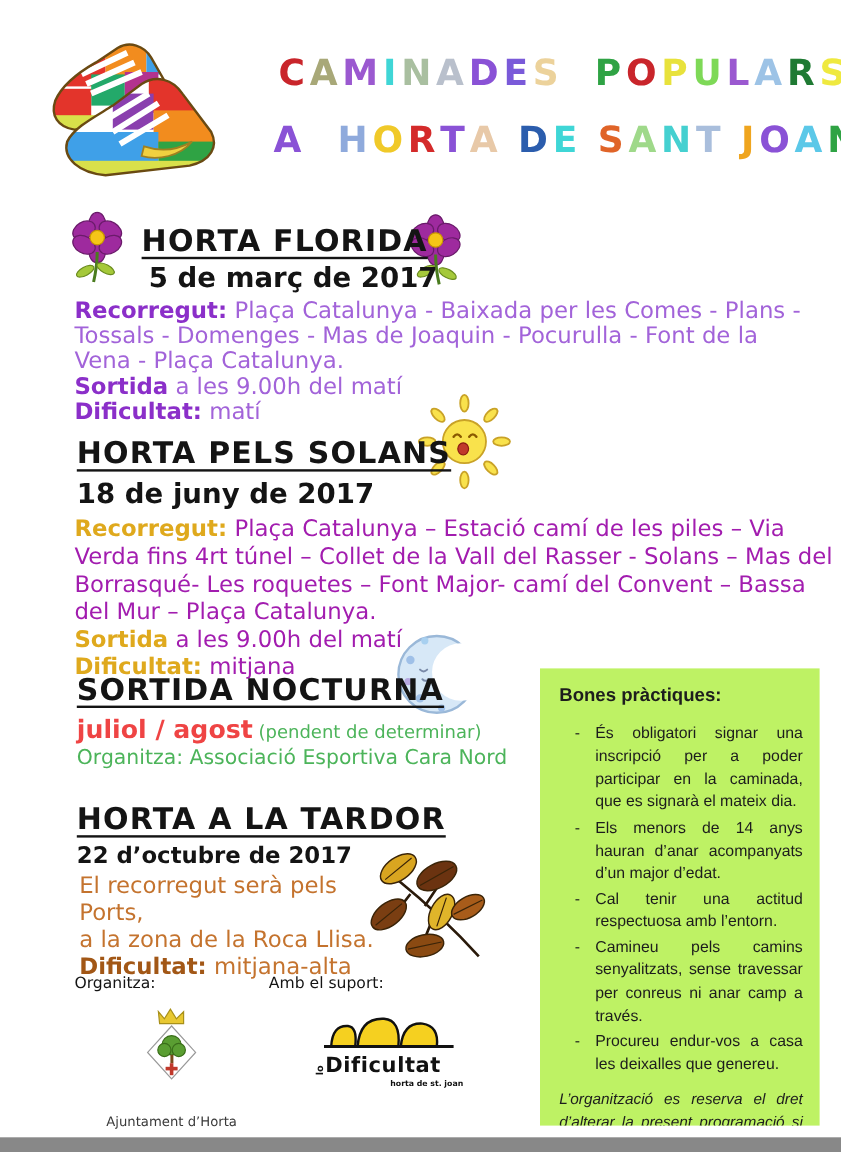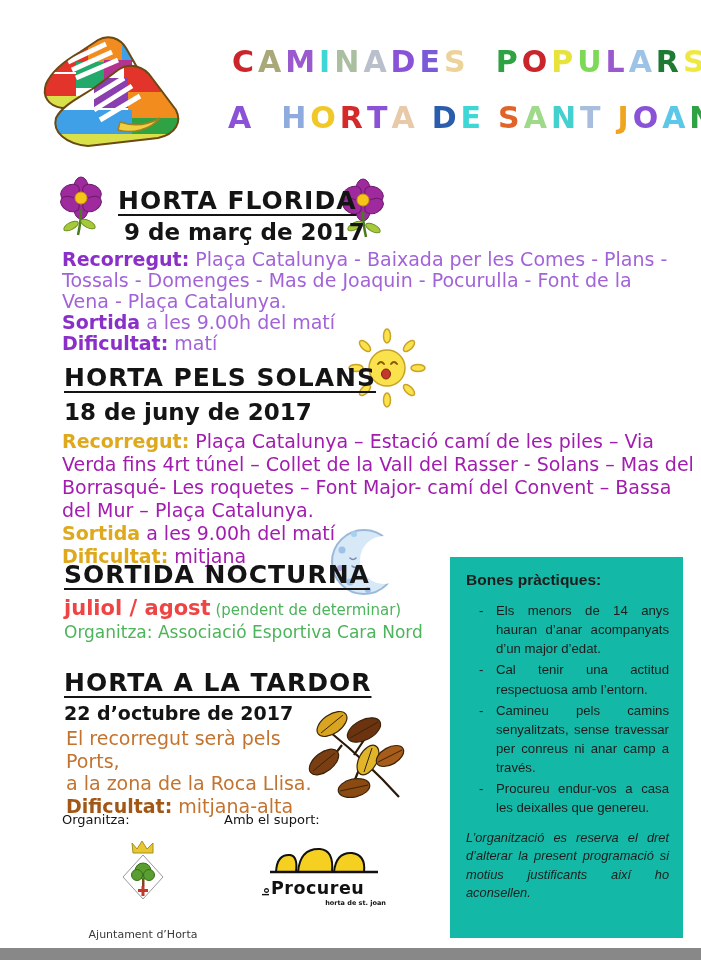--- a/index.html
+++ b/index.html
@@ -23,21 +23,21 @@
   .purple{color:#a263d9;}
   .purple-label{color:#8b2fc9;font-weight:700;}
   .gold{color:#a21caf;}
   .gold-label{color:#dfa91d;font-weight:700;}
   .green{color:#4cb45a;}
   .green-label{color:#ef4444;font-weight:700;}
   .brown{color:#c4732e;}
   .brown-label{color:#a25716;font-weight:700;}
   
   .bones{
-    background:#14b8a6;color:#1d1d1d;padding:14px 14px 10px 16px;
+    background:#bef264;color:#1d1d1d;padding:14px 14px 10px 16px;
     font-family:"Liberation Sans",sans-serif;overflow:hidden;box-sizing:border-box;
   }
   .bones h3{margin:0 0 12px 0;font-size:15.5px;font-weight:700;}
   .bones ul{margin:0;padding:0 0 0 30px;list-style:none;}
   .bones li{position:relative;font-size:13.2px;line-height:1.45;text-align:justify;margin-bottom:2px;}
   .bones li::before{content:"-";position:absolute;left:-17px;top:0;}
   .bones .disclaimer{font-style:italic;font-size:12.8px;line-height:1.45;text-align:justify;margin-top:11px;}
   
   .footer-label{font-size:13px;color:#141414;}
   .caption{font-size:11px;color:#3a3a3a;text-align:center;line-height:1.7;}
@@ -118,21 +118,21 @@
       <ellipse cx="14" cy="28" rx="10" ry="7" fill="#9e2a9e" transform="rotate(30 14 28)"></ellipse>
       <ellipse cx="36" cy="28" rx="10" ry="7" fill="#9e2a9e" transform="rotate(-30 36 28)"></ellipse>
     </g>
     <circle cx="25" cy="22" r="6" fill="#f5c518" stroke="#c99700"></circle>
     <path d="M25,34 C25,44 26,50 28,59" stroke="#4a7c1f" stroke-width="2.5" fill="none"></path>
     <ellipse cx="17" cy="48" rx="8" ry="3.5" fill="#a5c93a" stroke="#6b8c1f" transform="rotate(-28 17 48)"></ellipse>
     <ellipse cx="35" cy="50" rx="8" ry="3.5" fill="#a5c93a" stroke="#6b8c1f" transform="rotate(28 35 50)"></ellipse>
   </svg>
 
   <div class="abs hsec" style="left:118px;top:186px;">HORTA FLORIDA</div>
-  <div class="abs hdate" style="left:124px;top:219px;font-size:23px;">9 de març de 2017</div>
+  <div class="abs hdate" style="left:124px;top:219px;font-size:23px;">5 de març de 2017</div>
   <div class="abs para" style="left:62px;top:249px;width:612px;">
     <p><span class="purple-label">Recorregut:</span><span class="purple"> Plaça Catalunya - Baixada per les Comes - Plans -Tossals - Domenges - Mas de Joaquin - Pocurulla - Font de la Vena - Plaça Catalunya.</span></p>
     <p><span class="purple-label">Sortida</span><span class="purple"> a les 9.00h del matí</span></p>
     <p><span class="purple-label">Dificultat:</span><span class="purple"> matí</span></p>
   </div>
 
   <svg class="abs" style="left:342px;top:326px;" width="90" height="85" viewBox="0 0 90 85">
     <g fill="#f9e24c" stroke="#c9a227" stroke-width="1.5">
       <ellipse cx="45" cy="10" rx="3.5" ry="7"></ellipse>
       <ellipse cx="45" cy="74" rx="3.5" ry="7"></ellipse>
@@ -190,20 +190,21 @@
   <div class="abs hdate" style="left:64px;top:702px;font-size:19px;">22 d’octubre de 2017</div>
   <div class="abs para brown" style="left:66px;top:727px;width:250px;line-height:22.5px;">
     <p>El recorregut serà pels Ports,</p>
     <p>a la zona de la Roca Llisa.</p>
     <p><span class="brown-label">Dificultat:</span><span class="brown"> mitjana-alta</span></p>
   </div>
 
   <div class="abs bones" style="left:450px;top:557px;width:233px;height:381px;">
     <h3>Bones pràctiques:</h3>
     <ul>
+        <li>És obligatori signar una inscripció per a poder participar en la caminada, que es signarà el mateix dia.</li>
         <li>Els menors de 14 anys hauran d’anar acompanyats d’un major d’edat.</li>
         <li>Cal tenir una actitud respectuosa amb l’entorn.</li>
         <li>Camineu pels camins senyalitzats, sense travessar per conreus ni anar camp a través.</li>
         <li>Procureu endur-vos a casa les deixalles que genereu.</li>
       </ul>
     <div class="disclaimer">L’organització es reserva el dret d’alterar la present programació si motius justificants així ho aconsellen.</div>
   </div>
 
   <div class="abs footer-label" style="left:62px;top:812px;">Organitza:</div>
   <div class="abs footer-label" style="left:224px;top:812px;">Amb el suport:</div>
@@ -223,21 +224,21 @@
     <svg width="124" height="34" viewBox="0 0 124 34">
       <g fill="#f5d020" stroke="#111111" stroke-width="2">
         <path d="M14,32 Q15,14 28,15 Q36,16 34,32 Z"></path>
         <path d="M36,32 Q38,8 58,9 Q72,10 70,32 Z"></path>
         <path d="M72,32 Q74,12 90,13 Q104,15 102,32 Z"></path>
       </g>
       <path d="M8,32 L116,32" stroke="#111111" stroke-width="2.5"></path>
     </svg>
     <div class="cn-row">
       <div class="cn-prefix">lo</div>
-      <div class="cn-name">Procureu</div>
+      <div class="cn-name">Dificultat</div>
     </div>
     <div class="cn-sub">horta de st. joan</div>
   </div>
 
   <div class="abs caption" style="left:84px;top:926px;width:118px;">
     <div>Ajuntament d’Horta de</div>
 
   </div>
 
 </div>

